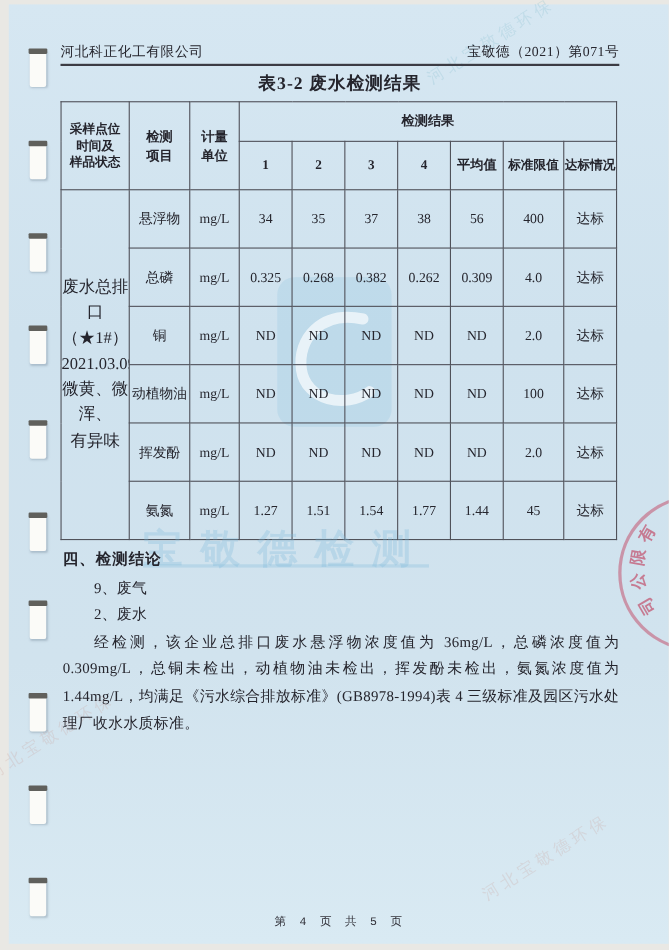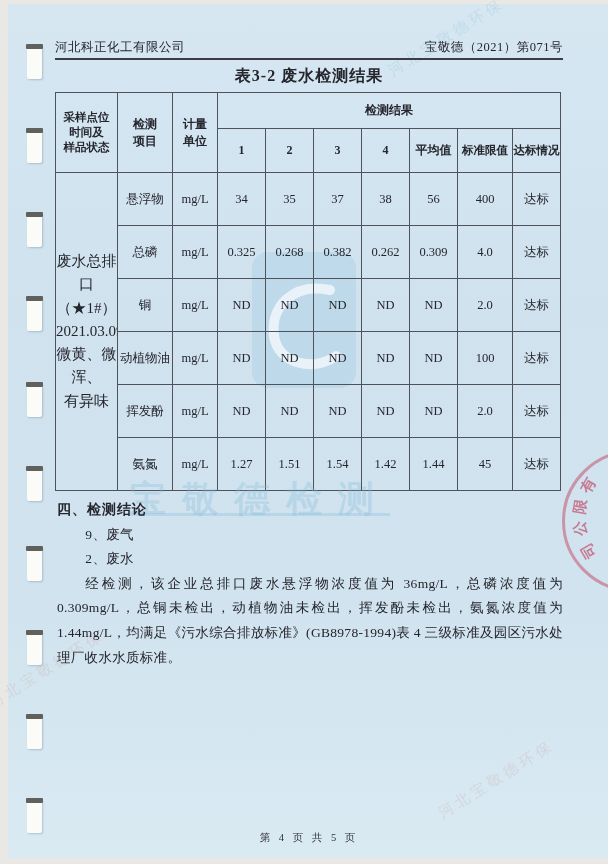--- a/index.html
+++ b/index.html
@@ -30,21 +30,21 @@
   tbody tr{height:53px;font-size:12.5px;}
   .pre{white-space:pre-line;}
   td.sample-cell{font-size:15px;line-height:1.55;white-space:pre-line;}
   
   .conclusion{position:absolute;left:57px;top:498px;width:506px;font-size:13.5px;
               line-height:24.6px;text-align:justify;letter-spacing:.3px;}
   .conclusion .heading{font-weight:bold;font-size:14px;letter-spacing:1px;}
   .conclusion .sub{text-indent:2.1em;}
   .conclusion p{margin:0;text-indent:2.1em;}
   .footer{position:absolute;left:55px;top:831px;width:508px;text-align:center;
-          font-size:10.5px;letter-spacing:3px;color:#33333b;}
+          font-size:10.5px;letter-spacing:3px;color:#33333b;font-family:Liberation Mono, monospace;}
   
   .stamp-ring{position:absolute;left:562px;top:450px;width:136px;height:136px;
               border:3px solid rgba(194,84,112,.55);border-radius:50%;}
   .stamp-char{position:absolute;font-size:15px;font-weight:bold;
               color:rgba(186,72,102,.75);}
   .wm-center-logo{position:absolute;left:252px;top:252px;width:104px;height:136px;
               background:rgba(130,190,225,.22);border-radius:16px;}
   .wm-center-logo svg{position:absolute;left:0;top:0;}
   .wm-text{position:absolute;left:130px;top:475px;width:340px;font-size:36px;
            font-weight:bold;letter-spacing:16px;color:rgba(125,185,220,.30);
@@ -183,21 +183,21 @@
           <td>ND</td>
           <td>2.0</td>
           <td>达标</td>
         </tr>
         <tr>
           <td>氨氮</td>
           <td>mg/L</td>
           <td>1.27</td>
           <td>1.51</td>
           <td>1.54</td>
-          <td>1.42</td>
+          <td>1.77</td>
           <td>1.44</td>
           <td>45</td>
           <td>达标</td>
         </tr>
       </tbody>
   </table>
 
   <div class="wm-text">宝敬德检测</div>
 
   <div class="conclusion">

